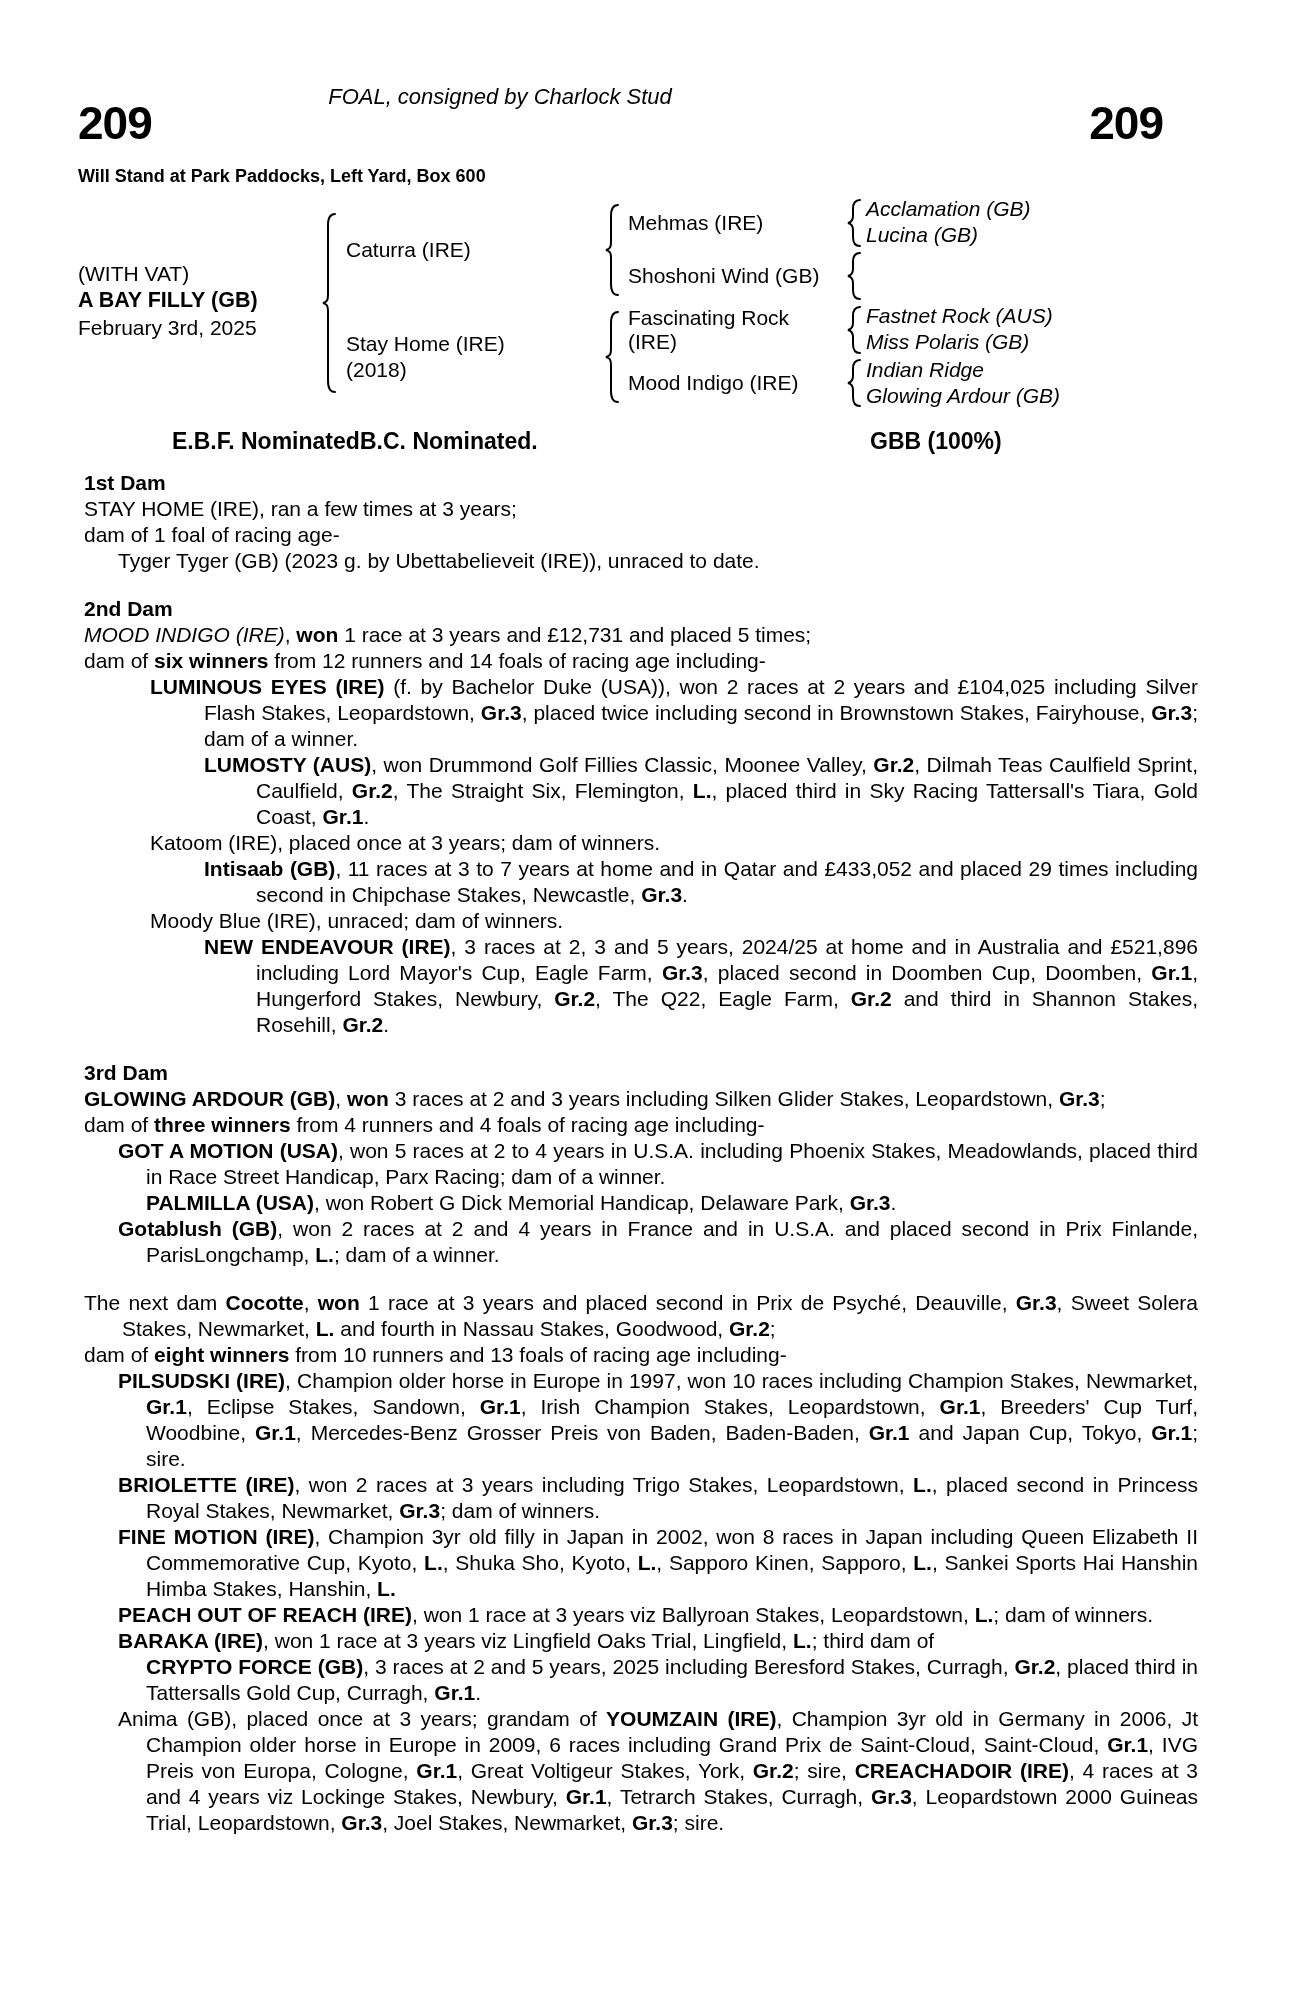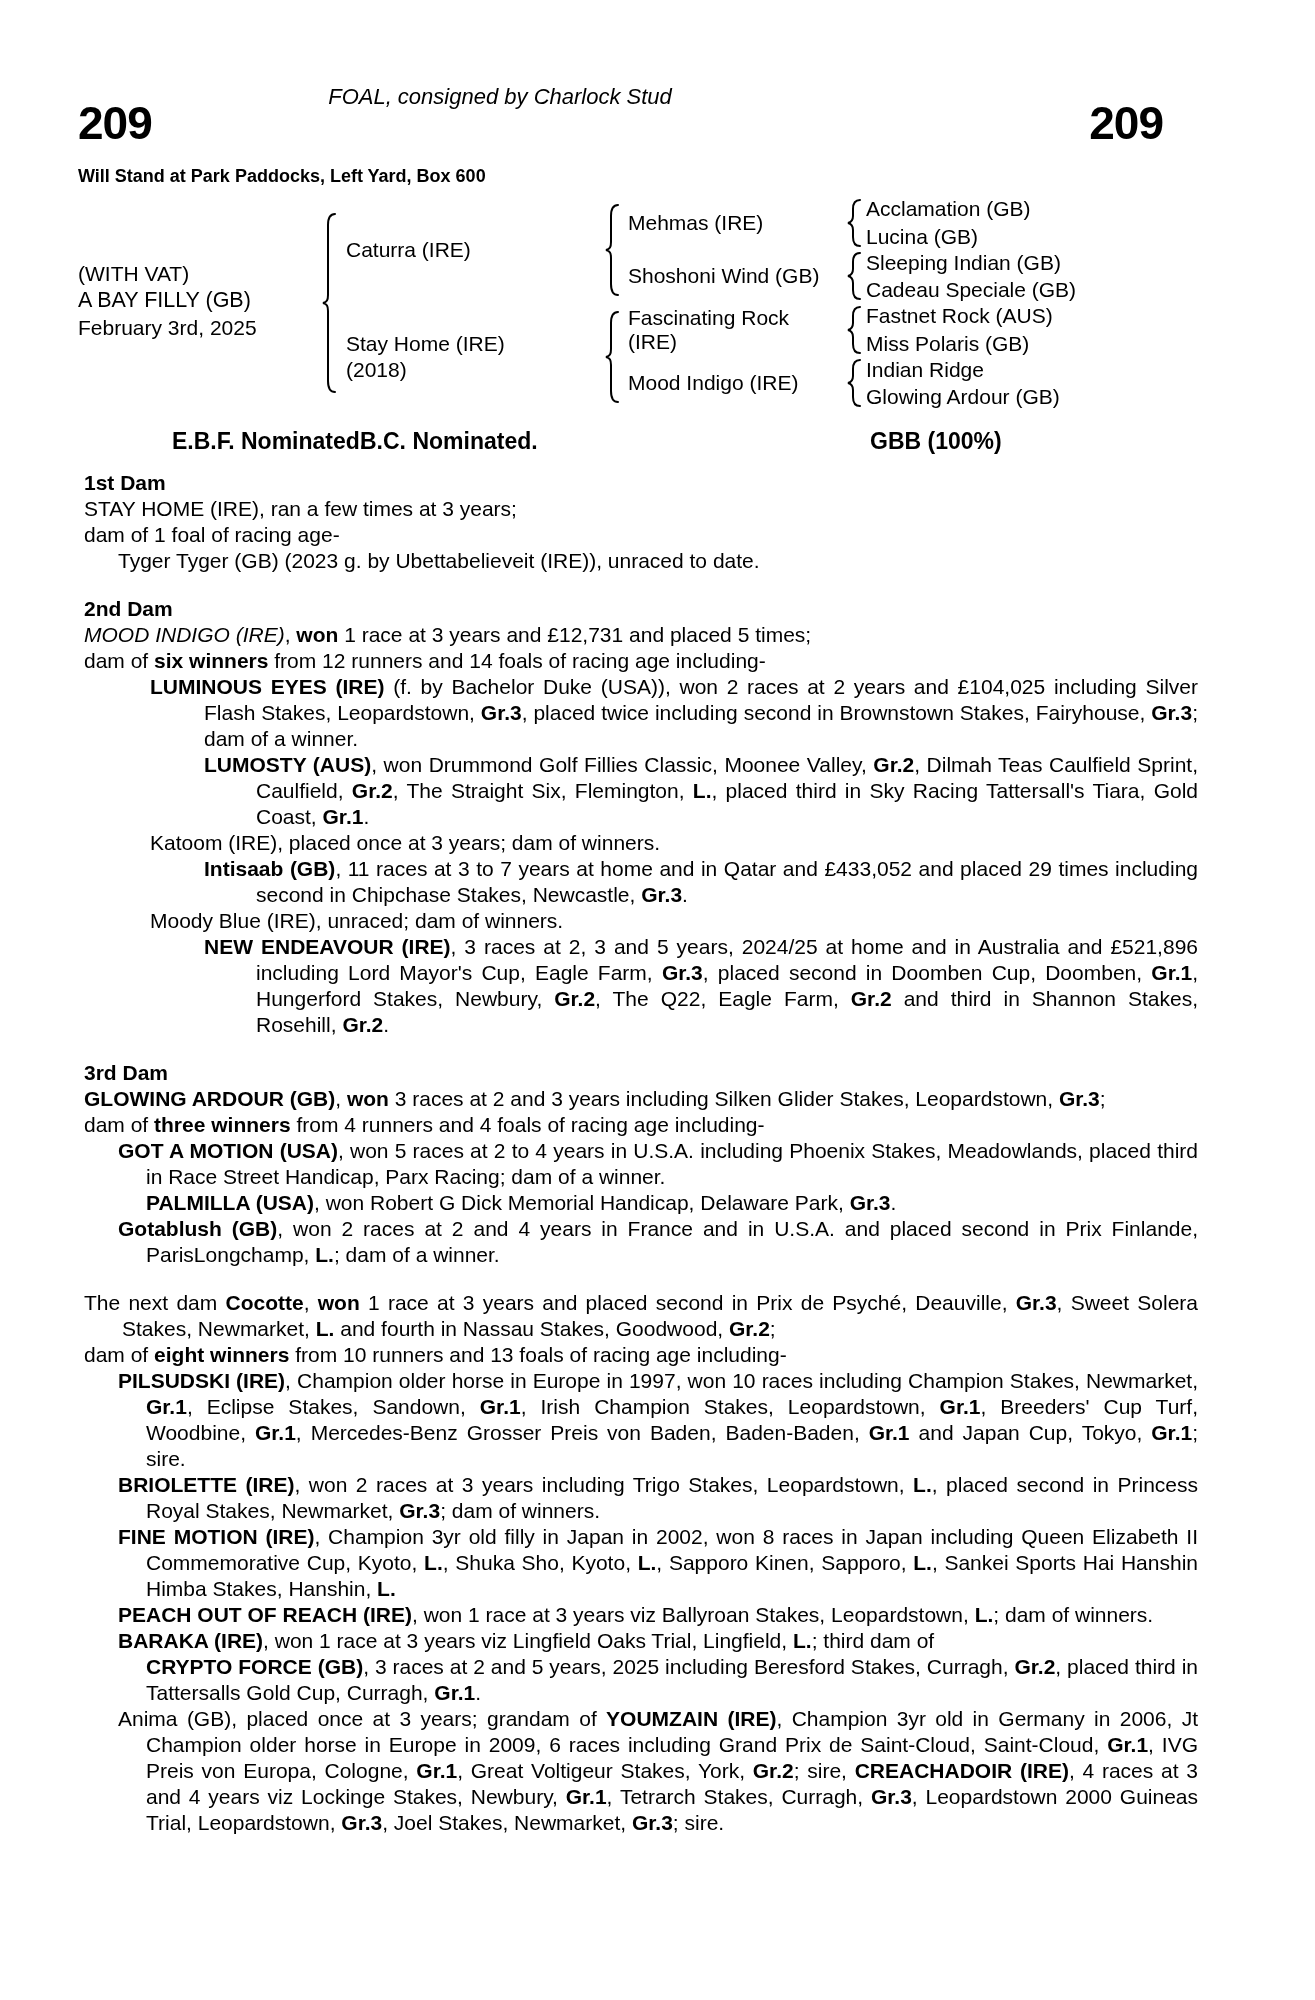--- a/index.html
+++ b/index.html
@@ -13,32 +13,32 @@
   .lot-left{left:78px;}
   .lot-right{right:123px;}
   .stand{position:absolute;top:166px;left:78px;font-size:18px;font-weight:bold;}
 
   
   .ped{position:absolute;left:78px;top:196px;width:1114px;height:214px;font-size:21px;}
   .ped,.ped *{box-sizing:border-box;}
   .ped{display:flex;}
   .ped-info{width:234px;display:flex;flex-direction:column;justify-content:center;
             line-height:27px;transform:translateY(-3px);}
-  .ped-info .hn{font-weight:normal;font-size:21.5px;}
+  .ped-info .hn{font-weight:bold;font-size:21.5px;}
   .brc{display:flex;align-items:center;justify-content:center;}
   .brc-l{width:34px;}
   .brc-m{width:32px;}
   .brc-s{width:24px;}
   .ped-main{flex:1;display:flex;flex-direction:column;}
   .ped-group{display:flex;height:107px;}
   .g1cell{width:250px;display:flex;flex-direction:column;justify-content:center;line-height:26px;}
   .subcol{flex:1;display:flex;flex-direction:column;}
   .ped-sub{display:flex;height:53.5px;}
   .g2cell{width:214px;display:flex;align-items:center;}
-  .g3col{flex:1;display:flex;flex-direction:column;justify-content:space-between;}
+  .g3col{flex:1;display:flex;flex-direction:column;justify-content:flex-start;font-style:italic;}
   .g3col div{line-height:26px;}
 
   
   .noms{position:absolute;top:428px;left:78px;width:1114px;height:28px;
         font-weight:bold;font-size:23px;}
   .noms span{position:absolute;top:0;}
   .nom-ebf{left:94px;}
   .nom-bc{left:282px;text-align:right;}
   .nom-gbb{left:792px;}
 
@@ -104,24 +104,20 @@
           </div>
           <div class="ped-sub">
             <div class="g2cell">
                 <div>Shoshoni Wind (GB)</div>
               </div>
             <div class="brc brc-s">
               <svg width="14" height="48" viewBox="0 0 14 48">
                   <path d="M13,1 C7,1 6,6 6,10 L6,17 C6,21 5,23 1,24 C5,25 6,27 6,31 L6,38 C6,42 7,47 13,47" fill="none" stroke="#000" stroke-width="2" stroke-linecap="round"></path>
                 </svg>
             </div>
-            <div class="g3col">
-              <div>Sleeping Indian (GB)</div>
-              <div>Cadeau Speciale (GB)</div>
-            </div>
           </div>
         </div>
       </div>
 
       <div class="ped-group">
         <div class="g1cell">
           <div>Stay Home (IRE)</div>
           <div>(2018)</div>
         </div>
         <div class="brc brc-m">

